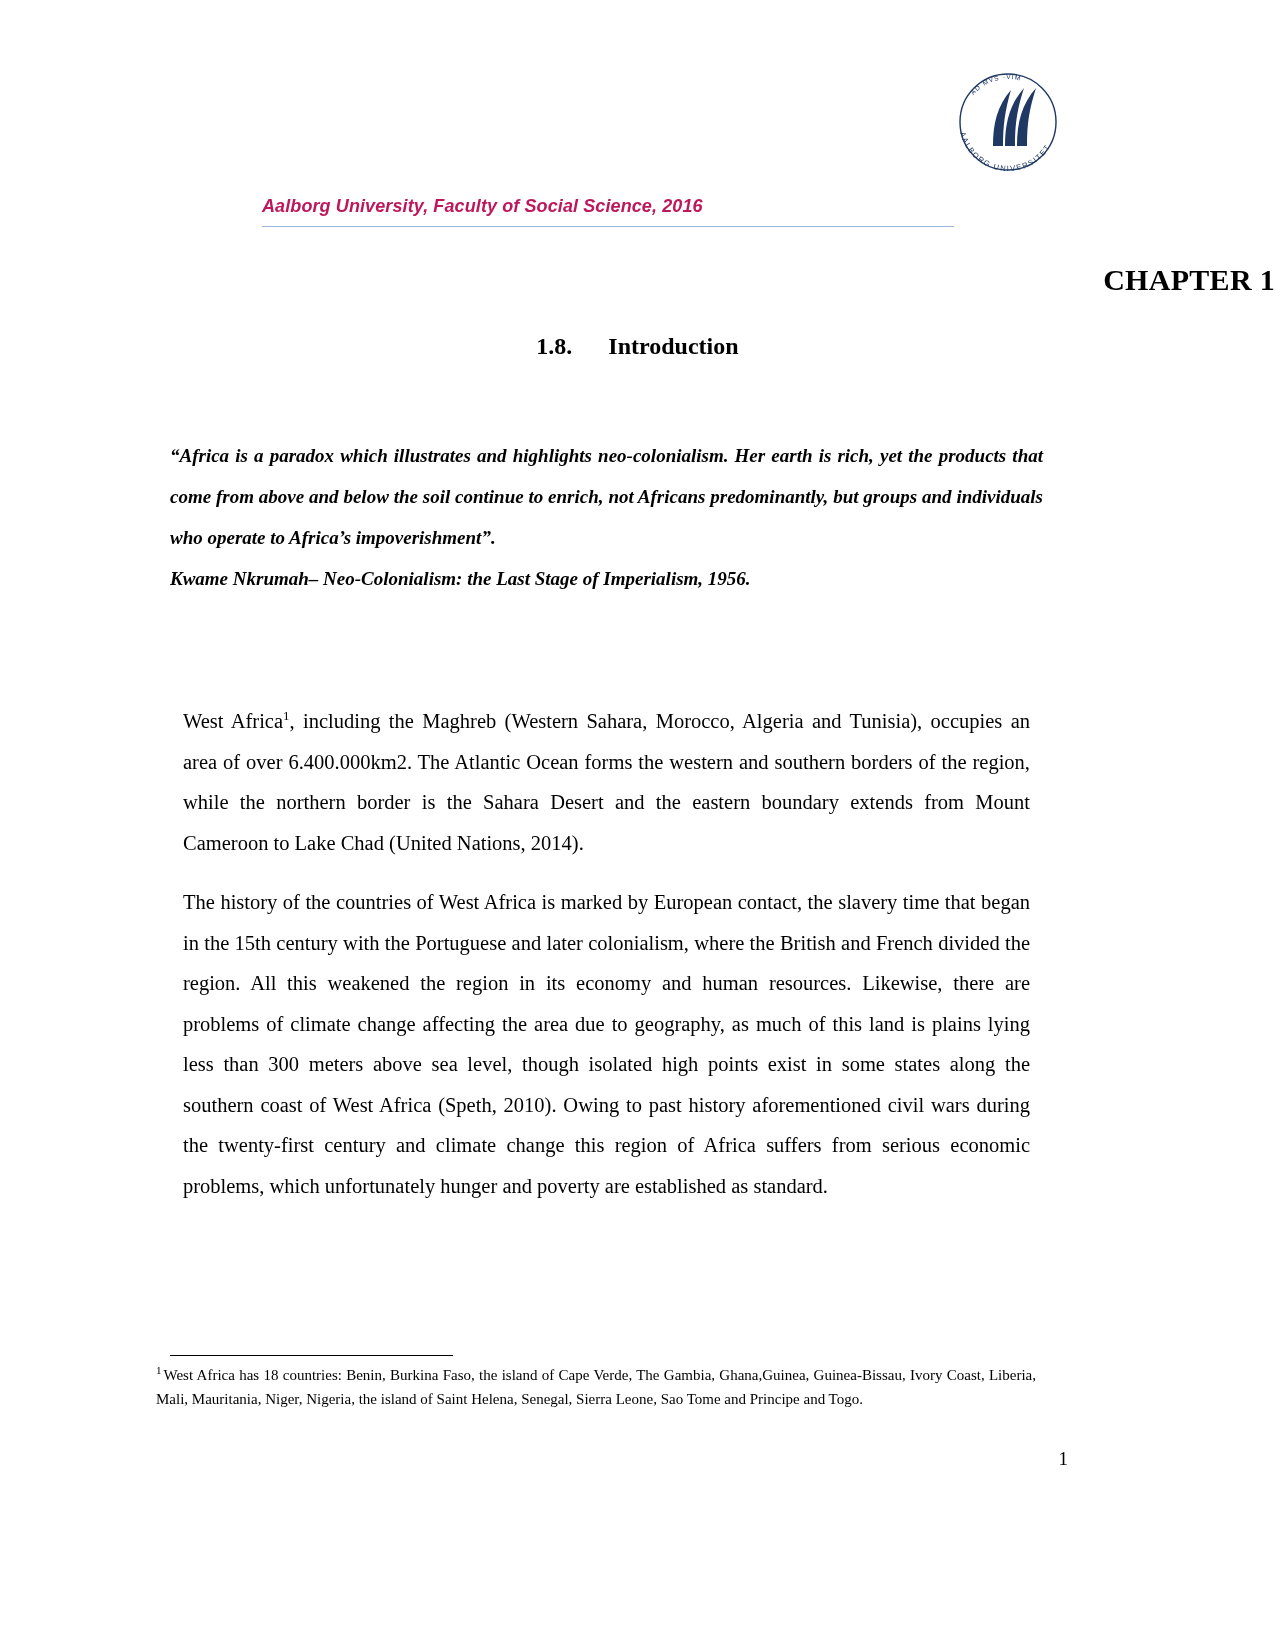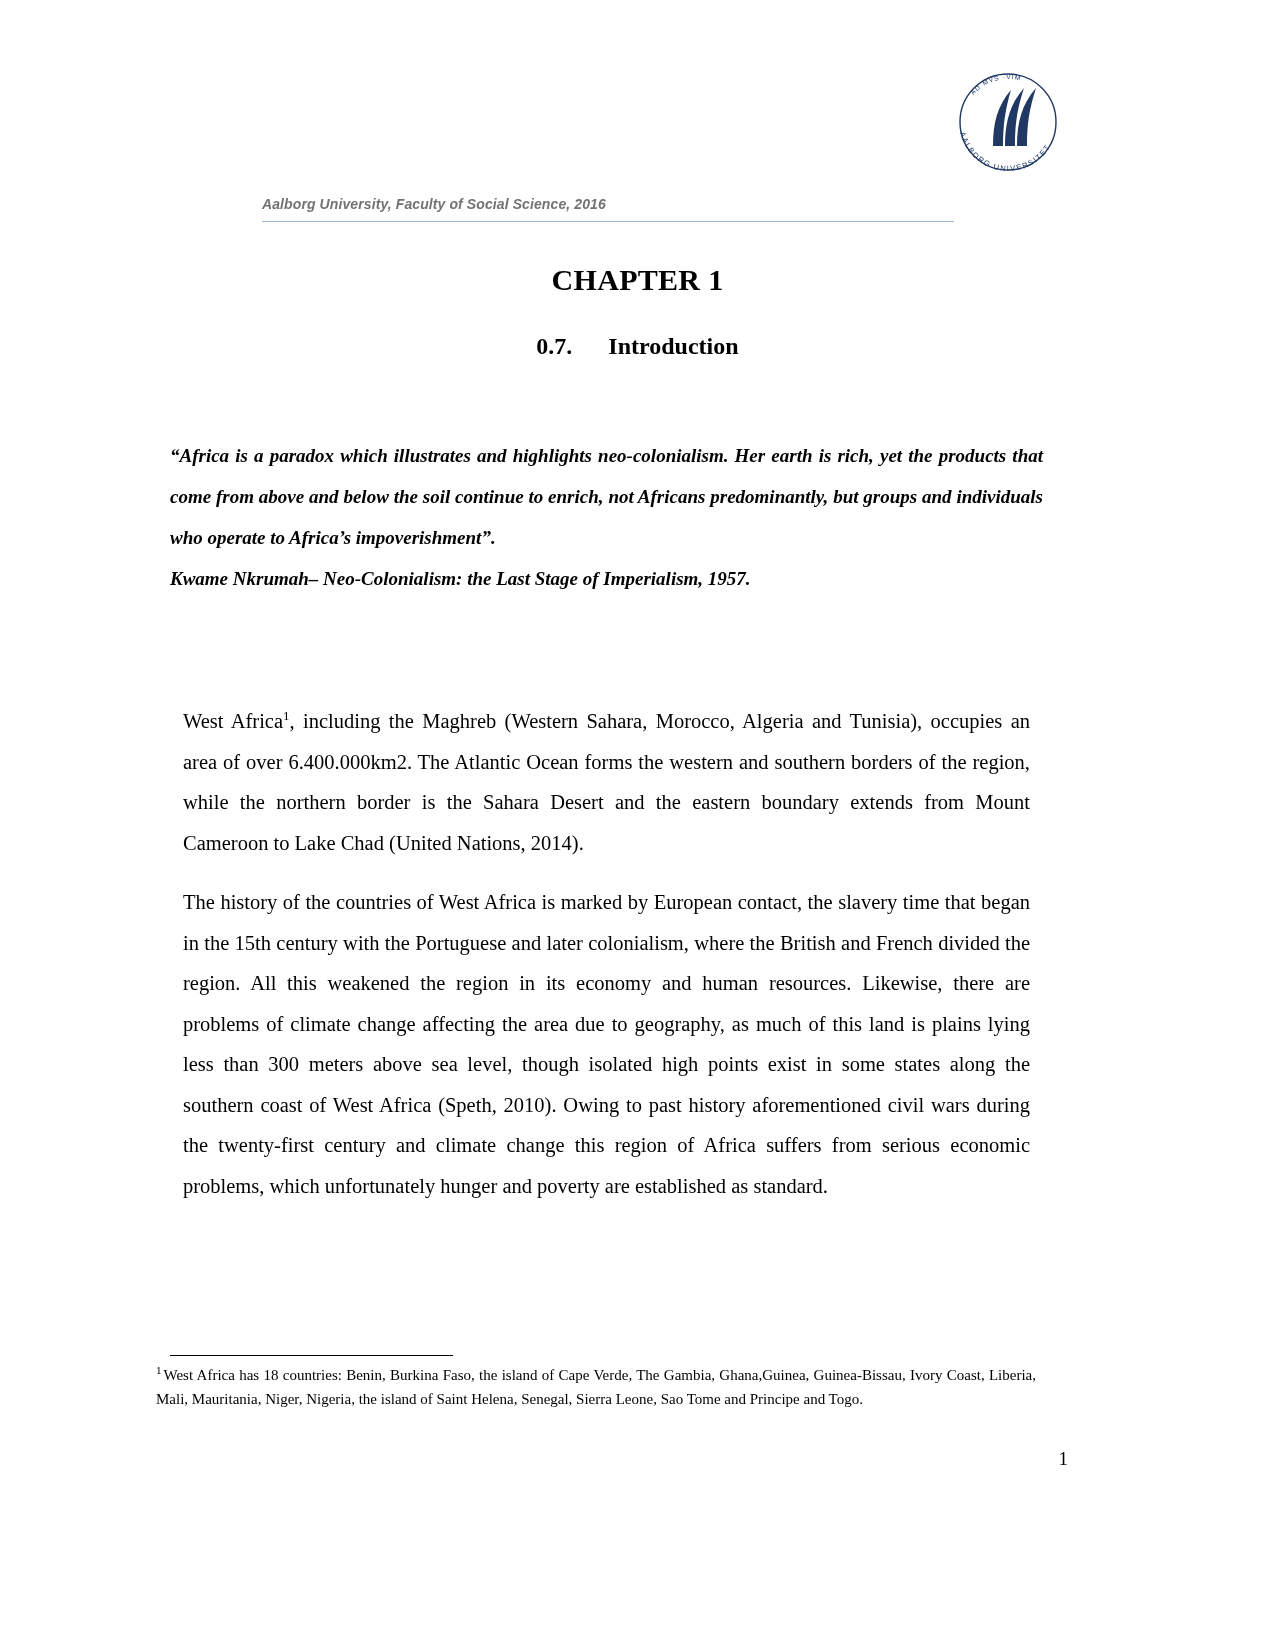--- a/index.html
+++ b/index.html
@@ -32,37 +32,37 @@
   .header-block {
     position: absolute;
     left: 262px;
     top: 196px;
     width: 692px;
   }
   .header-text {
     font-family: "Liberation Sans", sans-serif;
     font-style: italic;
     font-weight: bold;
-    font-size: 14px;
-    color: #737373;
+    font-size: 18px;
+    color: #be185d;
     letter-spacing: 0.1px;
     padding-bottom: 9px;
   }
   .header-rule {
     border-bottom: 1.2px solid #9bb8d8;
     width: 100%;
   }
 
   
   .chapter-title {
     position: absolute;
     left: 0;
     top: 263px;
     width: 100%;
-    text-align: center;
+    text-align: right;
     font-size: 30px;
     font-weight: bold;
     letter-spacing: 0.3px;
   }
   .section-title {
     position: absolute;
     left: 0;
     top: 333px;
     width: 100%;
     text-align: center;
@@ -169,28 +169,28 @@
   </div>
 
   <div class="header-block">
     <div class="header-text">Aalborg University, Faculty of Social Science, 2016</div>
     <div class="header-rule"></div>
   </div>
 
   <div class="chapter-title">CHAPTER 1</div>
 
   <div class="section-title">
-    <span class="num">0.7.</span><span>Introduction</span>
+    <span class="num">1.8.</span><span>Introduction</span>
   </div>
 
   <div class="body-area">
 
     <div class="quote">
       <span>“Africa is a paradox which illustrates and highlights neo-colonialism. Her earth is rich, yet the products that come from above and below the soil continue to enrich, not Africans predominantly, but groups and individuals who operate to Africa’s impoverishment”.</span>
-      <span class="attrib">Kwame Nkrumah– Neo-Colonialism: the Last Stage of Imperialism, 1957.</span>
+      <span class="attrib">Kwame Nkrumah– Neo-Colonialism: the Last Stage of Imperialism, 1956.</span>
     </div>
 
     <p class="para para-gap-1"><span>West Africa</span><sup class="fn">1</sup><span>, including the Maghreb (Western Sahara, Morocco, Algeria and Tunisia), occupies an area of over 6.400.000km2. The Atlantic Ocean forms the western and southern borders of the region, while the northern border is the Sahara Desert and the eastern boundary extends from Mount Cameroon to Lake Chad (United Nations, 2014).</span></p>
 
     <p class="para para-gap-2">The history of the countries of West Africa is marked by European contact, the slavery time that began in the 15th century with the Portuguese and later colonialism, where the British and French divided the region. All this weakened the region in its economy and human resources. Likewise, there are problems of climate change affecting the area due to geography, as much of this land is plains lying less than 300 meters above sea level, though isolated high points exist in some states along the southern coast of West Africa (Speth, 2010). Owing to past history aforementioned civil wars during the twenty-first century and climate change this region of Africa suffers from serious economic problems, which unfortunately hunger and poverty are established as standard.</p>
 
   </div>
 
   <div class="footnote-rule"></div>
   <div class="footnote">

